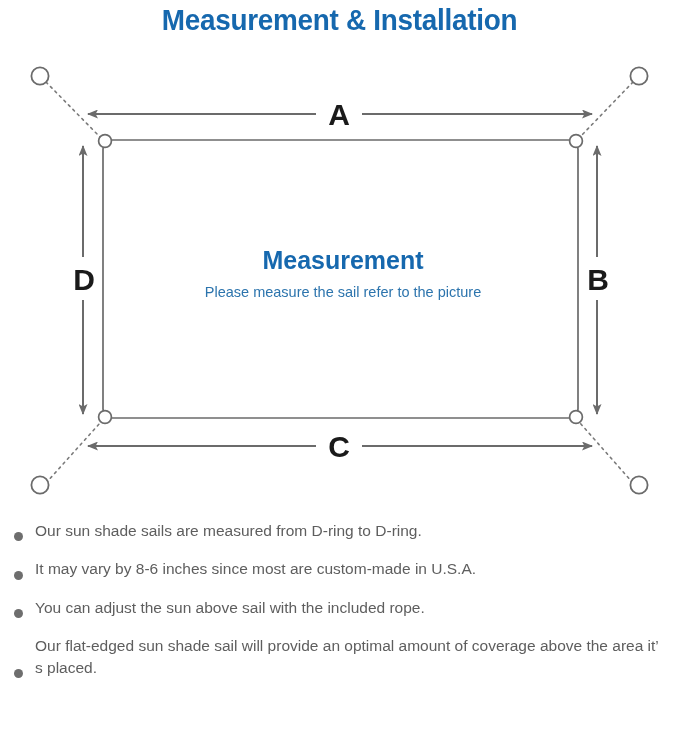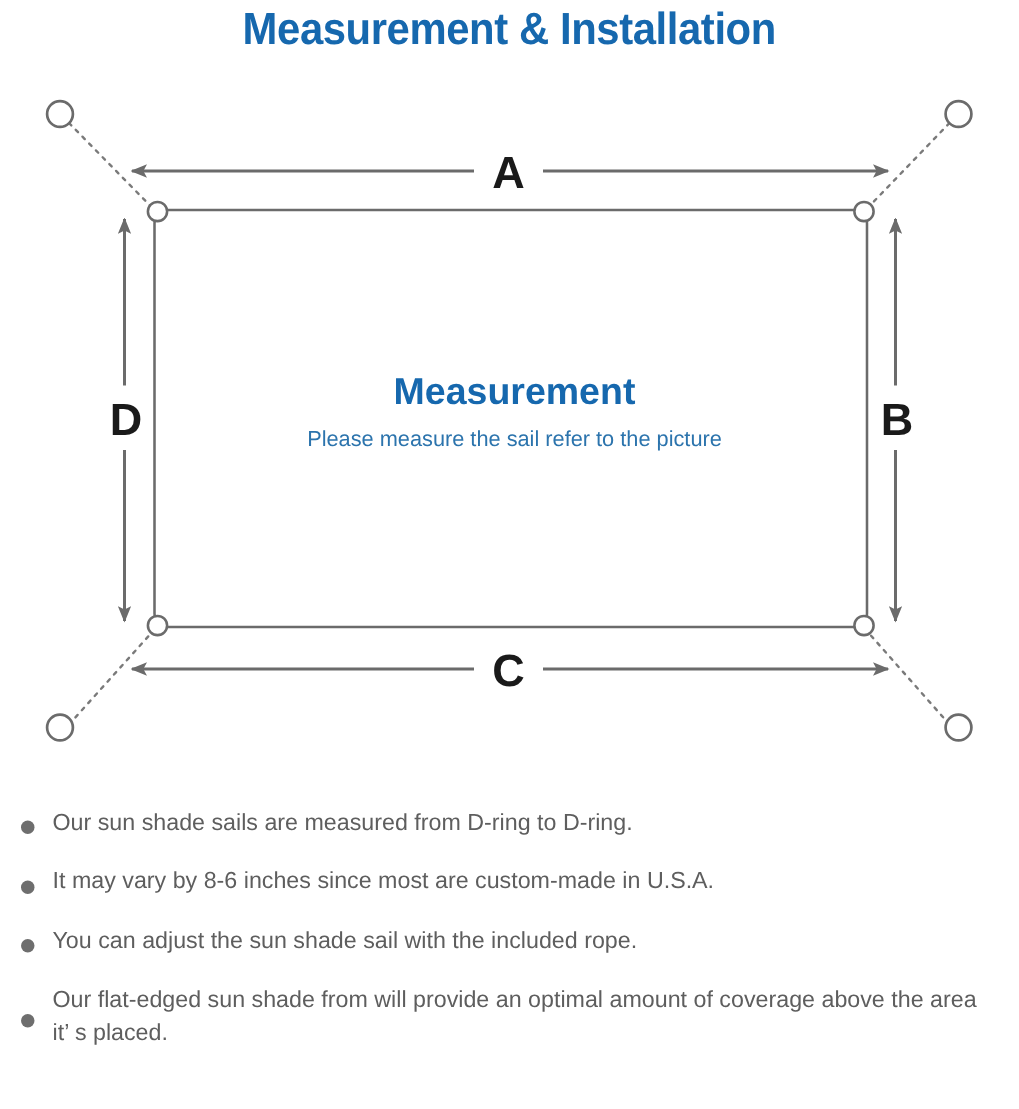--- a/index.html
+++ b/index.html
@@ -66,23 +66,22 @@
   #notes {
     position: absolute;
     left: 0;
     top: 520px;
     width: 679px;
     padding: 0 16px 0 14px;
     box-sizing: border-box;
   }
   .note-item {
     display: flex;
-    align-items: center;
+    align-items: flex-end;
     margin-bottom: 17px;
-    margin-top: 18px;
   }
   .note-item:last-child {
     margin-bottom: 0;
   }
   .note-bullet {
     flex: 0 0 auto;
     width: 9px;
     height: 9px;
     border-radius: 50%;
     background: #6e6e6e;
@@ -169,19 +168,19 @@
   <div class="note-item">
     <span class="note-bullet"></span>
     <span class="note-text">Our sun shade sails are measured from D-ring to D-ring.</span>
   </div>
   <div class="note-item">
     <span class="note-bullet"></span>
     <span class="note-text">It may vary by 8-6 inches since most are custom-made in U.S.A.</span>
   </div>
   <div class="note-item">
     <span class="note-bullet"></span>
-    <span class="note-text">You can adjust the sun shade sail with the included rope.</span>
+    <span class="note-text">You can adjust the sun above sail with the included rope.</span>
   </div>
   <div class="note-item">
     <span class="note-bullet"></span>
-    <span class="note-text">Our flat-edged sun shade from will provide an optimal amount of coverage above the area it’ s placed.</span>
+    <span class="note-text">Our flat-edged sun shade sail will provide an optimal amount of coverage above the area it’ s placed.</span>
   </div>
 </div>
 
 </body></html>

